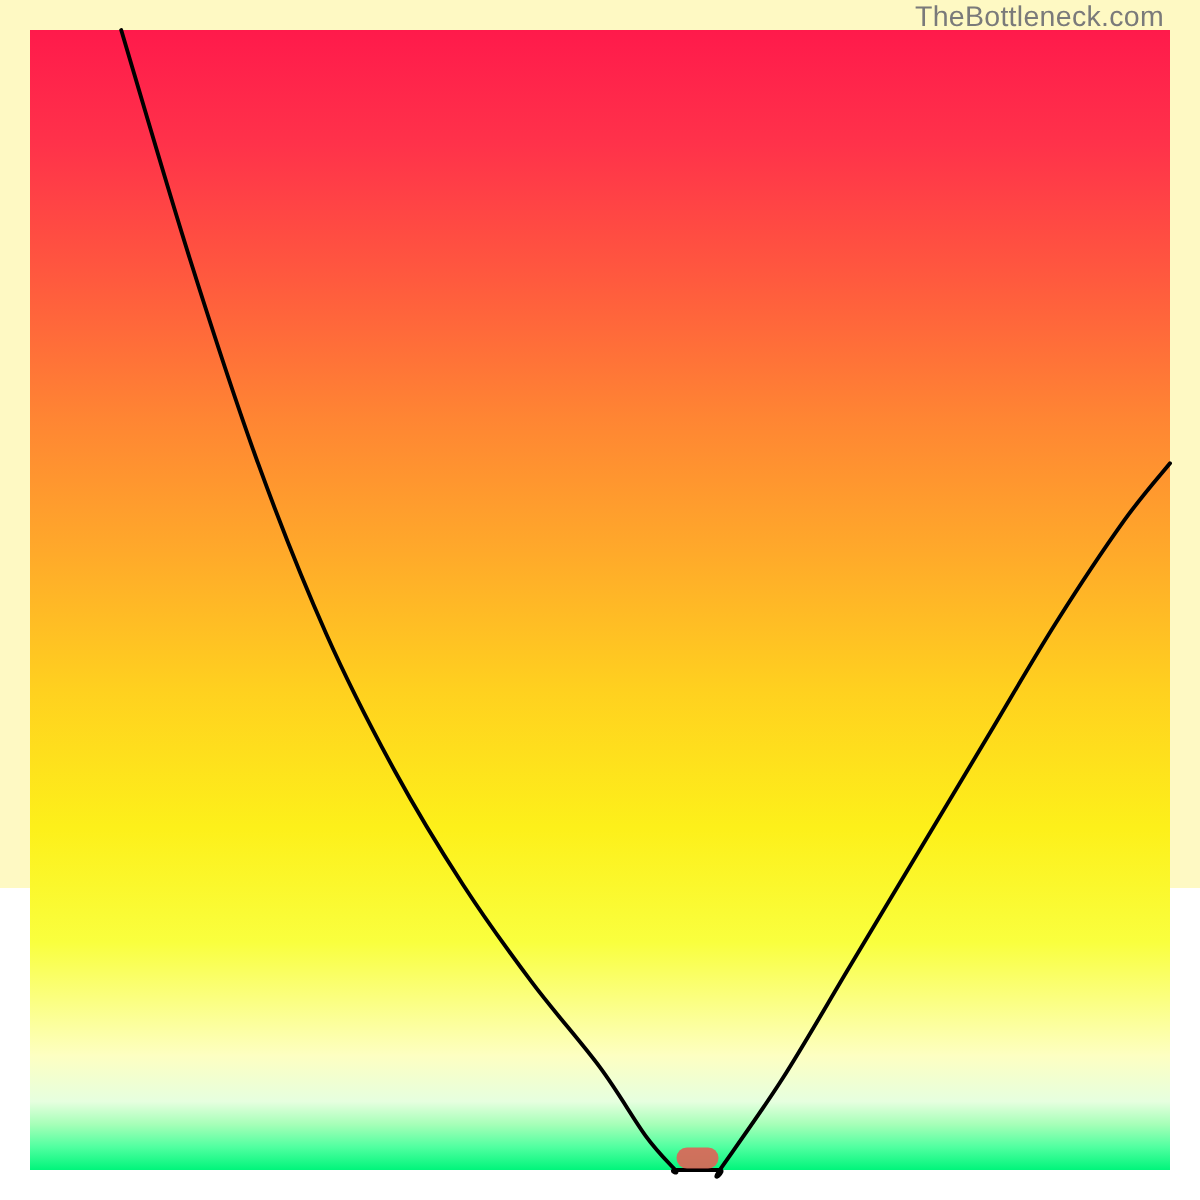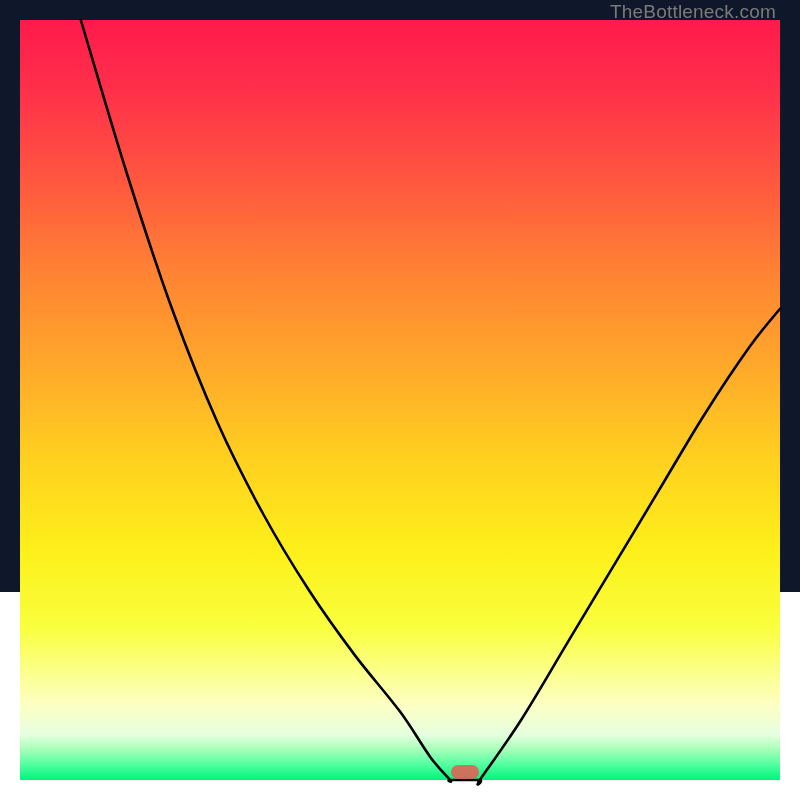--- a/index.html
+++ b/index.html
@@ -6,21 +6,21 @@
     margin: 0;
     padding: 0;
     width: 800px;
     height: 800px;
     overflow: hidden;
     font-family: Arial, Helvetica, sans-serif;
   }
   .outer {
     width: 800px;
     height: 592px;
-    background: #0f172a;
+    background: #fef9c3;
     position: relative;
   }
   .plot-area {
     position: absolute;
     left: 20px;
     top: 20px;
     width: 760px;
     height: 760px;
     background: linear-gradient(to bottom,
       #ff1a4b 0%,

